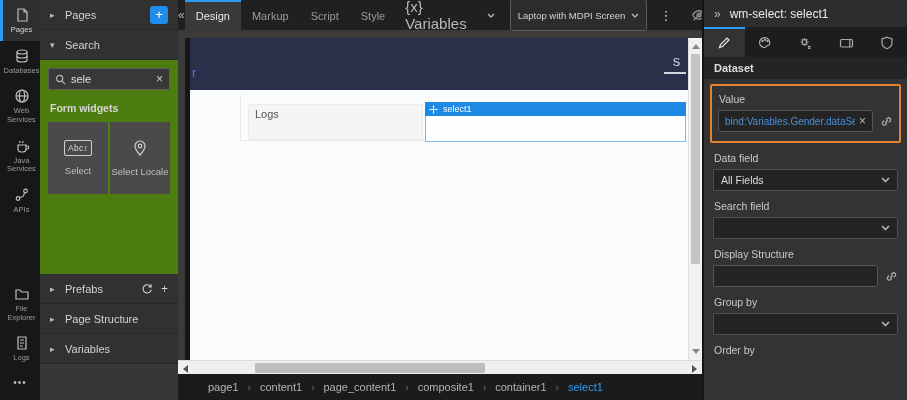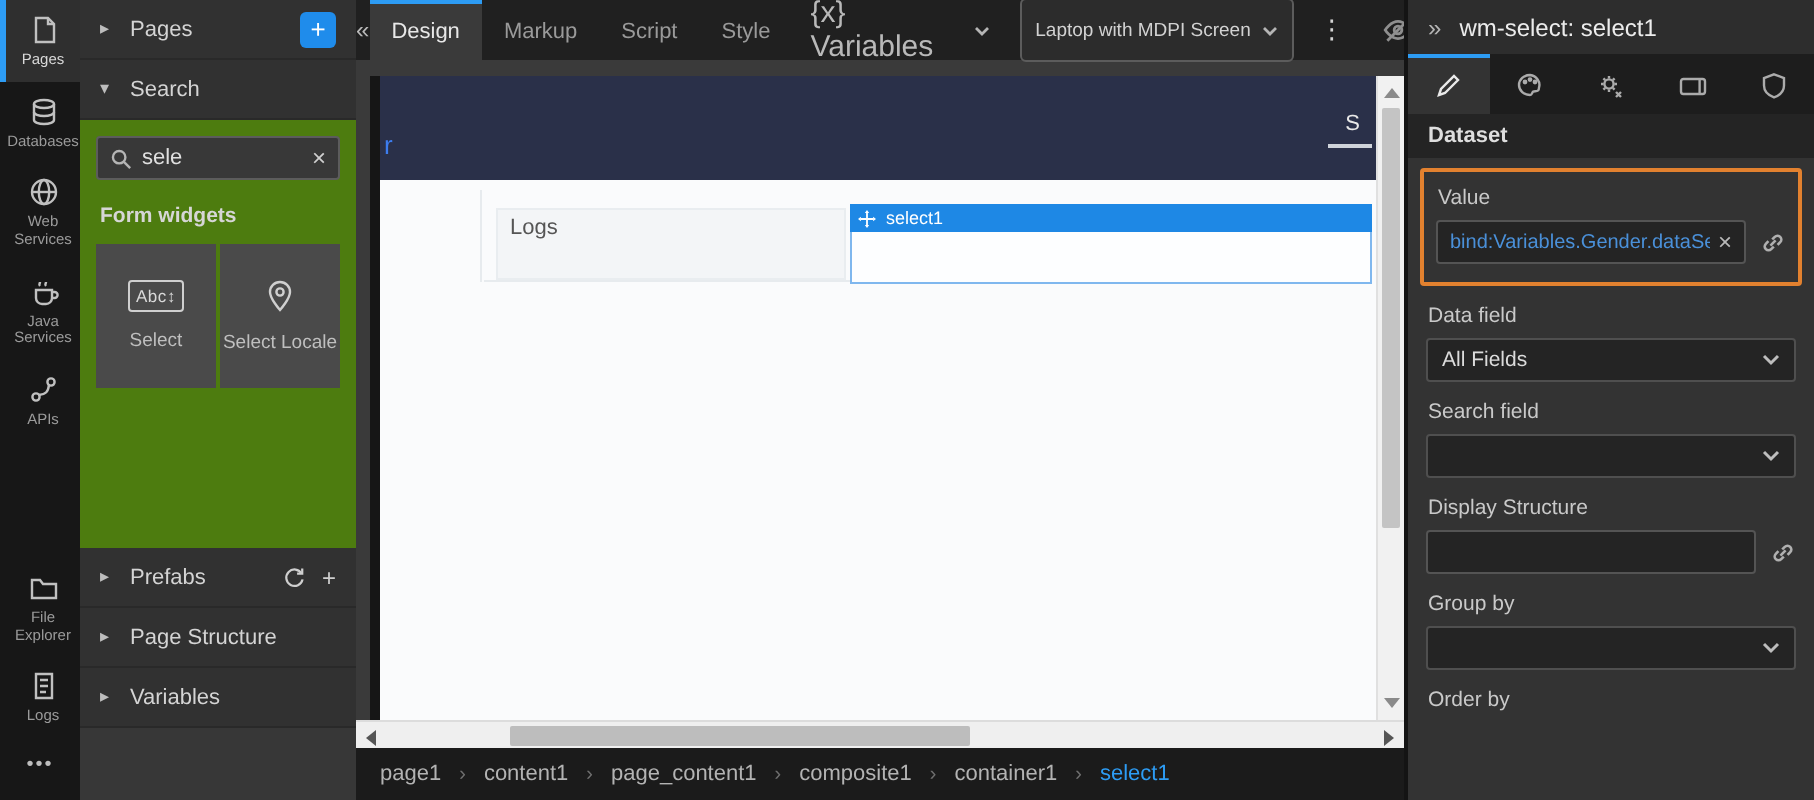--- a/index.html
+++ b/index.html
@@ -84,21 +84,21 @@
   .vthumb { position:absolute; left:2px; right:2px; top:16px; height:210px; background:#c4c4c4; border-radius:1px; }
   .arr { position:absolute; width:0; height:0; }
   .arr-up { left:3px; top:6px; border-left:4px solid transparent; border-right:4px solid transparent; border-bottom:5px solid #8a8a8a; }
   .arr-dn { left:3px; bottom:6px; border-left:4px solid transparent; border-right:4px solid transparent; border-top:5px solid #8a8a8a; }
   .hscroll { position:absolute; left:178px; top:360px; width:524px; height:14px; background:#efefef; border-top:1px solid #dcdcdc; }
   .hthumb { position:absolute; top:2px; height:10px; left:77px; width:230px; background:#bdbdbd; border-radius:1px; }
   .arr-l { left:5px; top:4px; border-top:4px solid transparent; border-bottom:4px solid transparent; border-right:5px solid #555; }
   .arr-r { right:5px; top:4px; border-top:4px solid transparent; border-bottom:4px solid transparent; border-left:5px solid #555; }
 
   
-  .crumbbar { position:absolute; left:162px; top:374px; width:524px; height:26px; background:#1b1b1b;
+  .crumbbar { position:absolute; left:180px; top:374px; width:524px; height:26px; background:#1b1b1b;
     display:flex; align-items:center; gap:9px; padding-left:28px; font-size:11px; }
   .crumb { color:#b3b3b3; cursor:pointer; }
   .crumb-sep { color:#6f6f6f; font-size:10px; }
   .crumb.active { color:#2d9cf4; }
 
   
   .inspector { position:absolute; right:0; top:0; bottom:0; width:205px; background:#333333; z-index:6;
     border-left:2px solid #141414; }
   .insp-title { height:27px; background:#2d2d2d; display:flex; align-items:center; gap:9px;
     padding:0 10px; color:#ececec; font-size:12px; }

